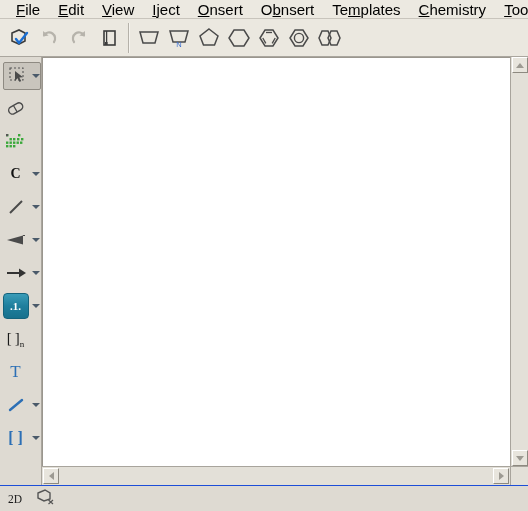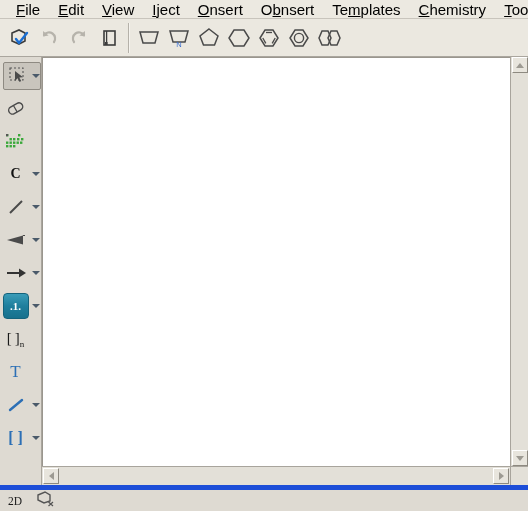--- a/index.html
+++ b/index.html
@@ -257,21 +257,21 @@
 
   
   .statusbar {
     height: 26px;
     background: #dedad2;
     display: flex;
     align-items: center;
     padding-left: 8px;
     box-sizing: border-box;
     flex: 0 0 auto;
-    border-top: 5px solid #1d4ed8;
+    border-top: 1px solid #1d4ed8;
   }
   .status-text {
     font-size: 11.5px;
     color: #1a1a1a;
     font-family: "Liberation Serif", serif;
     margin-right: 14px;
   }
 </style>
 </head>
 <body>

